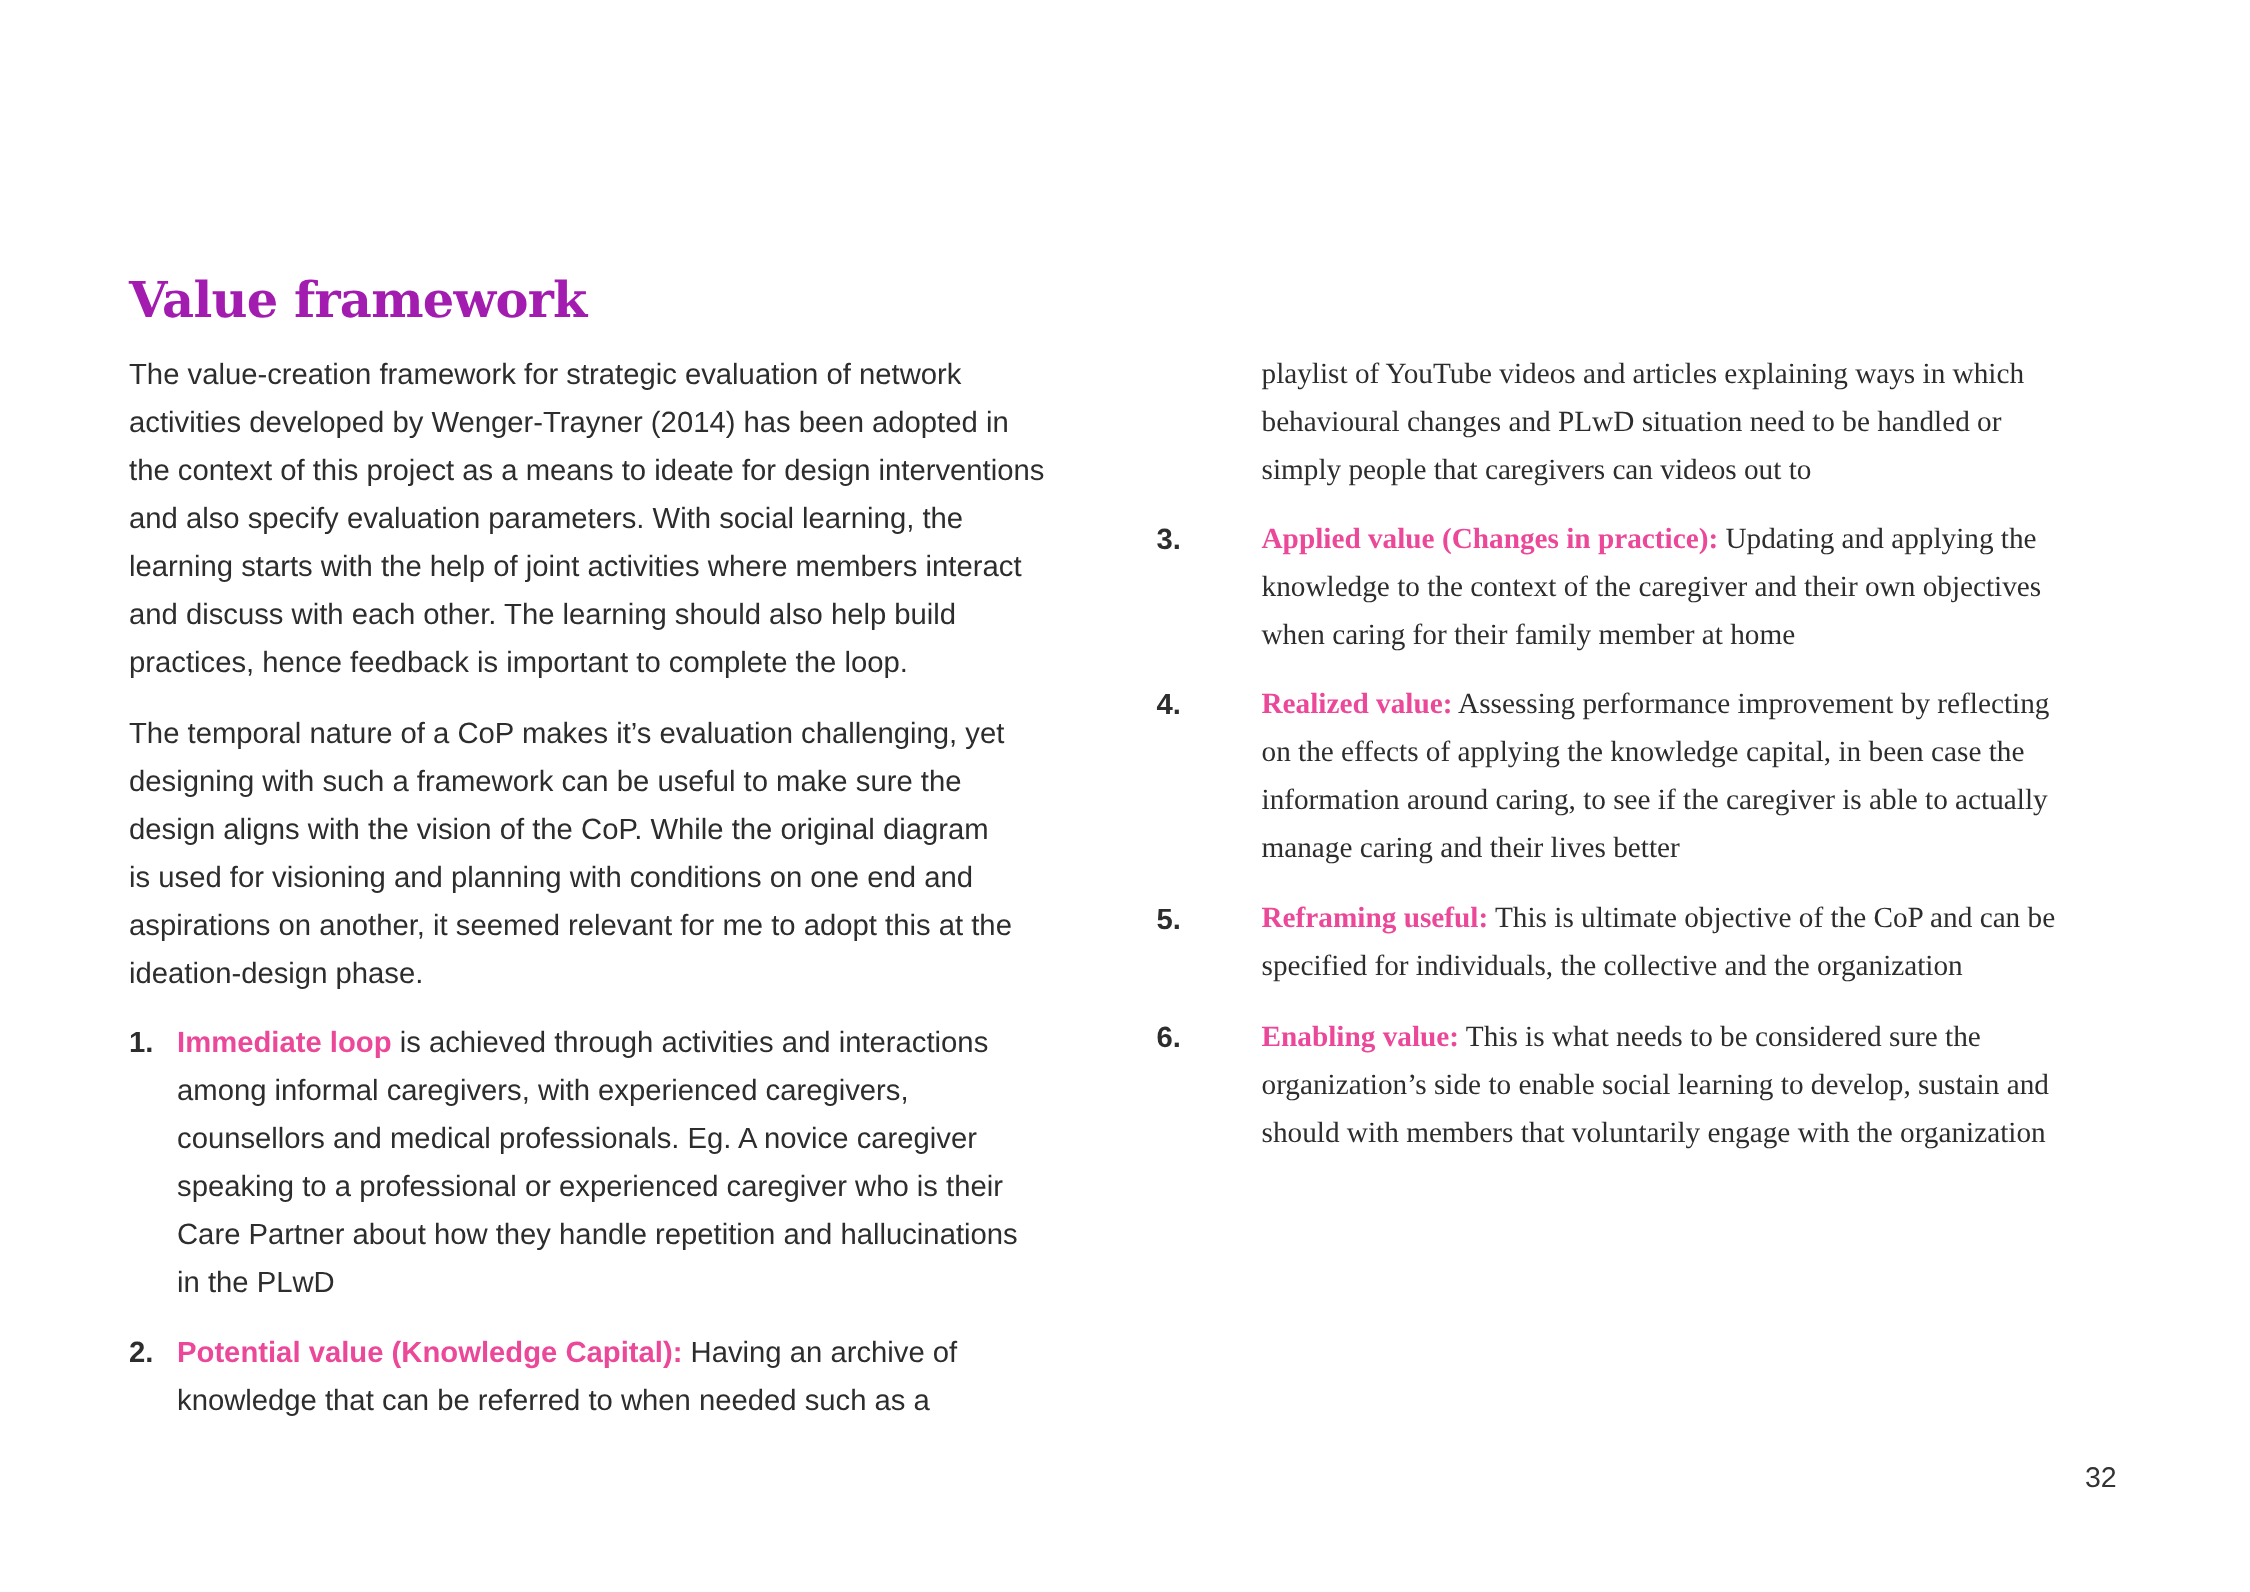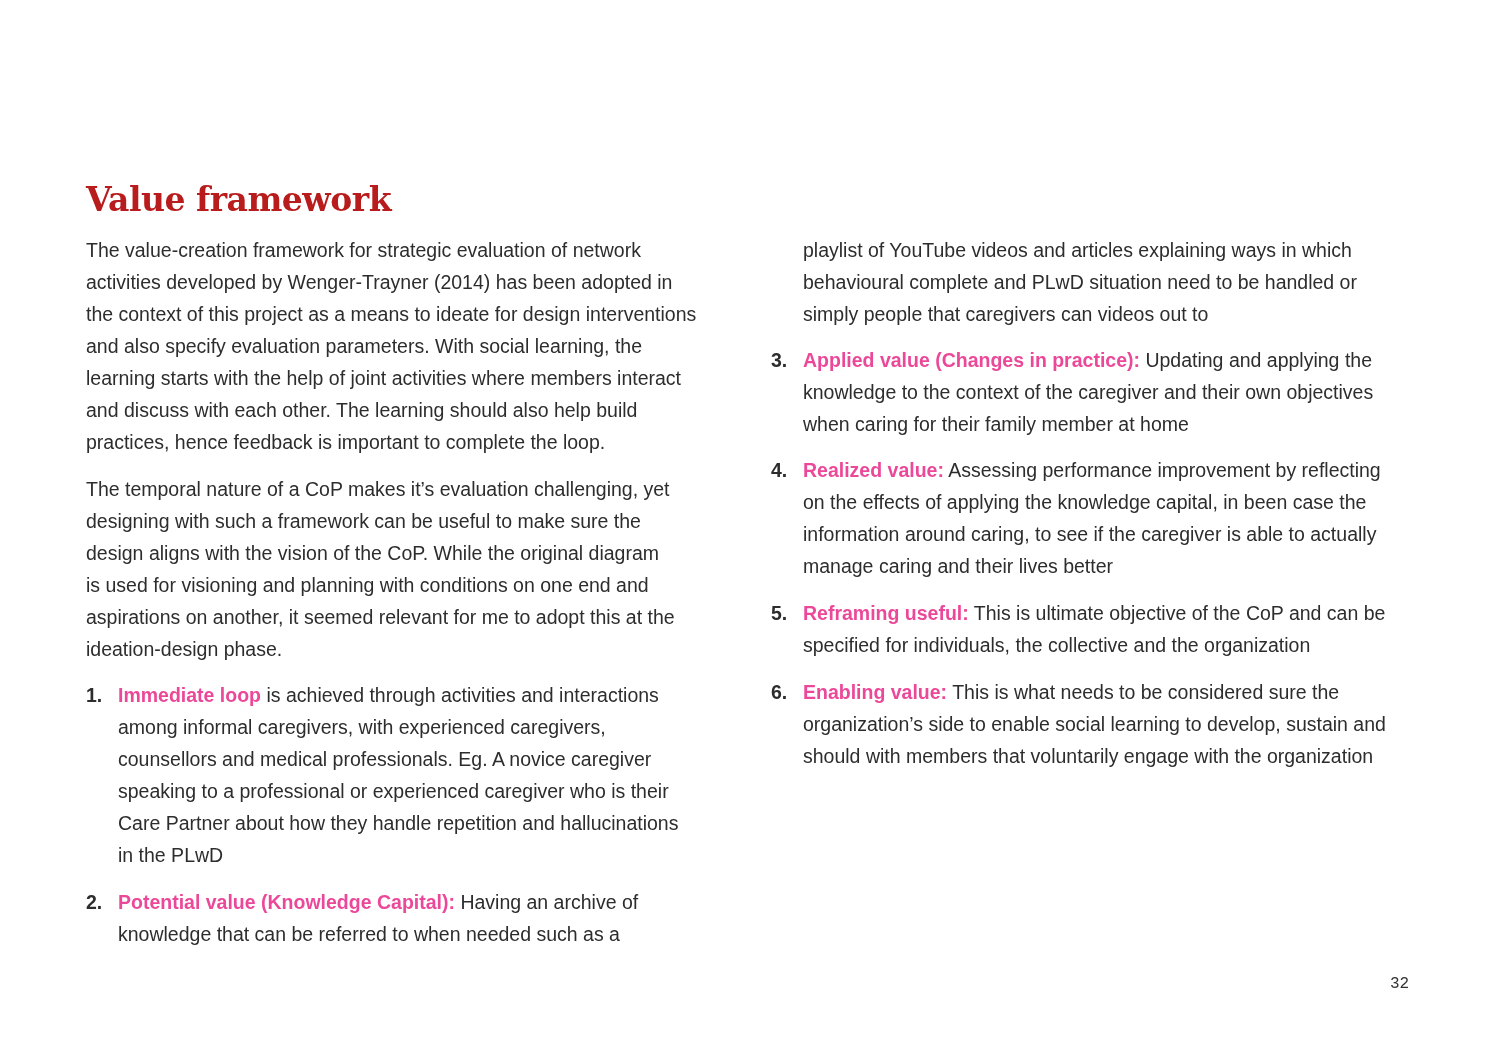--- a/index.html
+++ b/index.html
@@ -1,34 +1,34 @@
 <!DOCTYPE html>
 <html><head>
 <meta charset="utf-8">
 <style>
   html, body { margin: 0; padding: 0; background: #ffffff; }
   body { width: 1500px; height: 1061px; position: relative; overflow: hidden; color: #2b2b2b; }
   .title {
     position: absolute; left: 86px; top: 178px;
     font-family: "DejaVu Serif", serif; font-weight: bold; font-size: 33px;
-    letter-spacing: -0.5px; color: #b91c1c; margin: 0; line-height: 44px;
+    letter-spacing: -0.5px; color: #a21caf; margin: 0; line-height: 44px;
   }
   .body-text {
     font-family: "Liberation Sans", sans-serif; font-size: 19.5px; color: #2d2d2d;
   }
   .line { position: absolute; white-space: nowrap; line-height: 32px; height: 32px; }
   .col-left { left: 86px; }
   .col-left-indent { left: 118px; }
-  .col-right { left: 803px; }
+  .col-right { left: 841px; font-family: Liberation Serif, serif; }
   .num-left { left: 86px; font-weight: bold; }
   .num-right { left: 771px; font-weight: bold; }
   b { font-weight: bold; color: #ec4899; }
   .page-number {
     position: absolute; left: 1390px; top: 975px;
-    font-family: Liberation Mono, monospace; font-size: 16px; color: #333;
+    font-family: Liberation Sans, sans-serif; font-size: 19px; color: #333;
   }
 </style>
 </head>
 <body>
 
 <h1 class="title">Value framework</h1>
 
 <div class="body-text">
 
   <div>
@@ -64,21 +64,21 @@
     <div class="line num-left" style="top:886px">2.</div>
     <div class="line col-left-indent" style="top:886px"><b>Potential value (Knowledge Capital):</b><span> Having an archive of</span></div>
     <div class="line col-left-indent" style="top:918px">knowledge that can be referred to when needed such as a</div>
   </div>
 </div>
 
 <div class="body-text">
 
   <div>
     <div class="line col-right" style="top:234px">playlist of YouTube videos and articles explaining ways in which</div>
-    <div class="line col-right" style="top:266px">behavioural complete and PLwD situation need to be handled  or</div>
+    <div class="line col-right" style="top:266px">behavioural changes and PLwD situation need to be handled  or</div>
     <div class="line col-right" style="top:298px">simply people that caregivers can videos out to</div>
   </div>
 
   <div>
     <div class="line num-right" style="top:344px">3.</div>
     <div class="line col-right" style="top:344px"><b>Applied value (Changes in practice):</b><span> Updating and applying the</span></div>
     <div class="line col-right" style="top:376px">knowledge to the context of the caregiver and their own objectives</div>
     <div class="line col-right" style="top:408px">when caring for their family member at home</div>
   </div>
 

